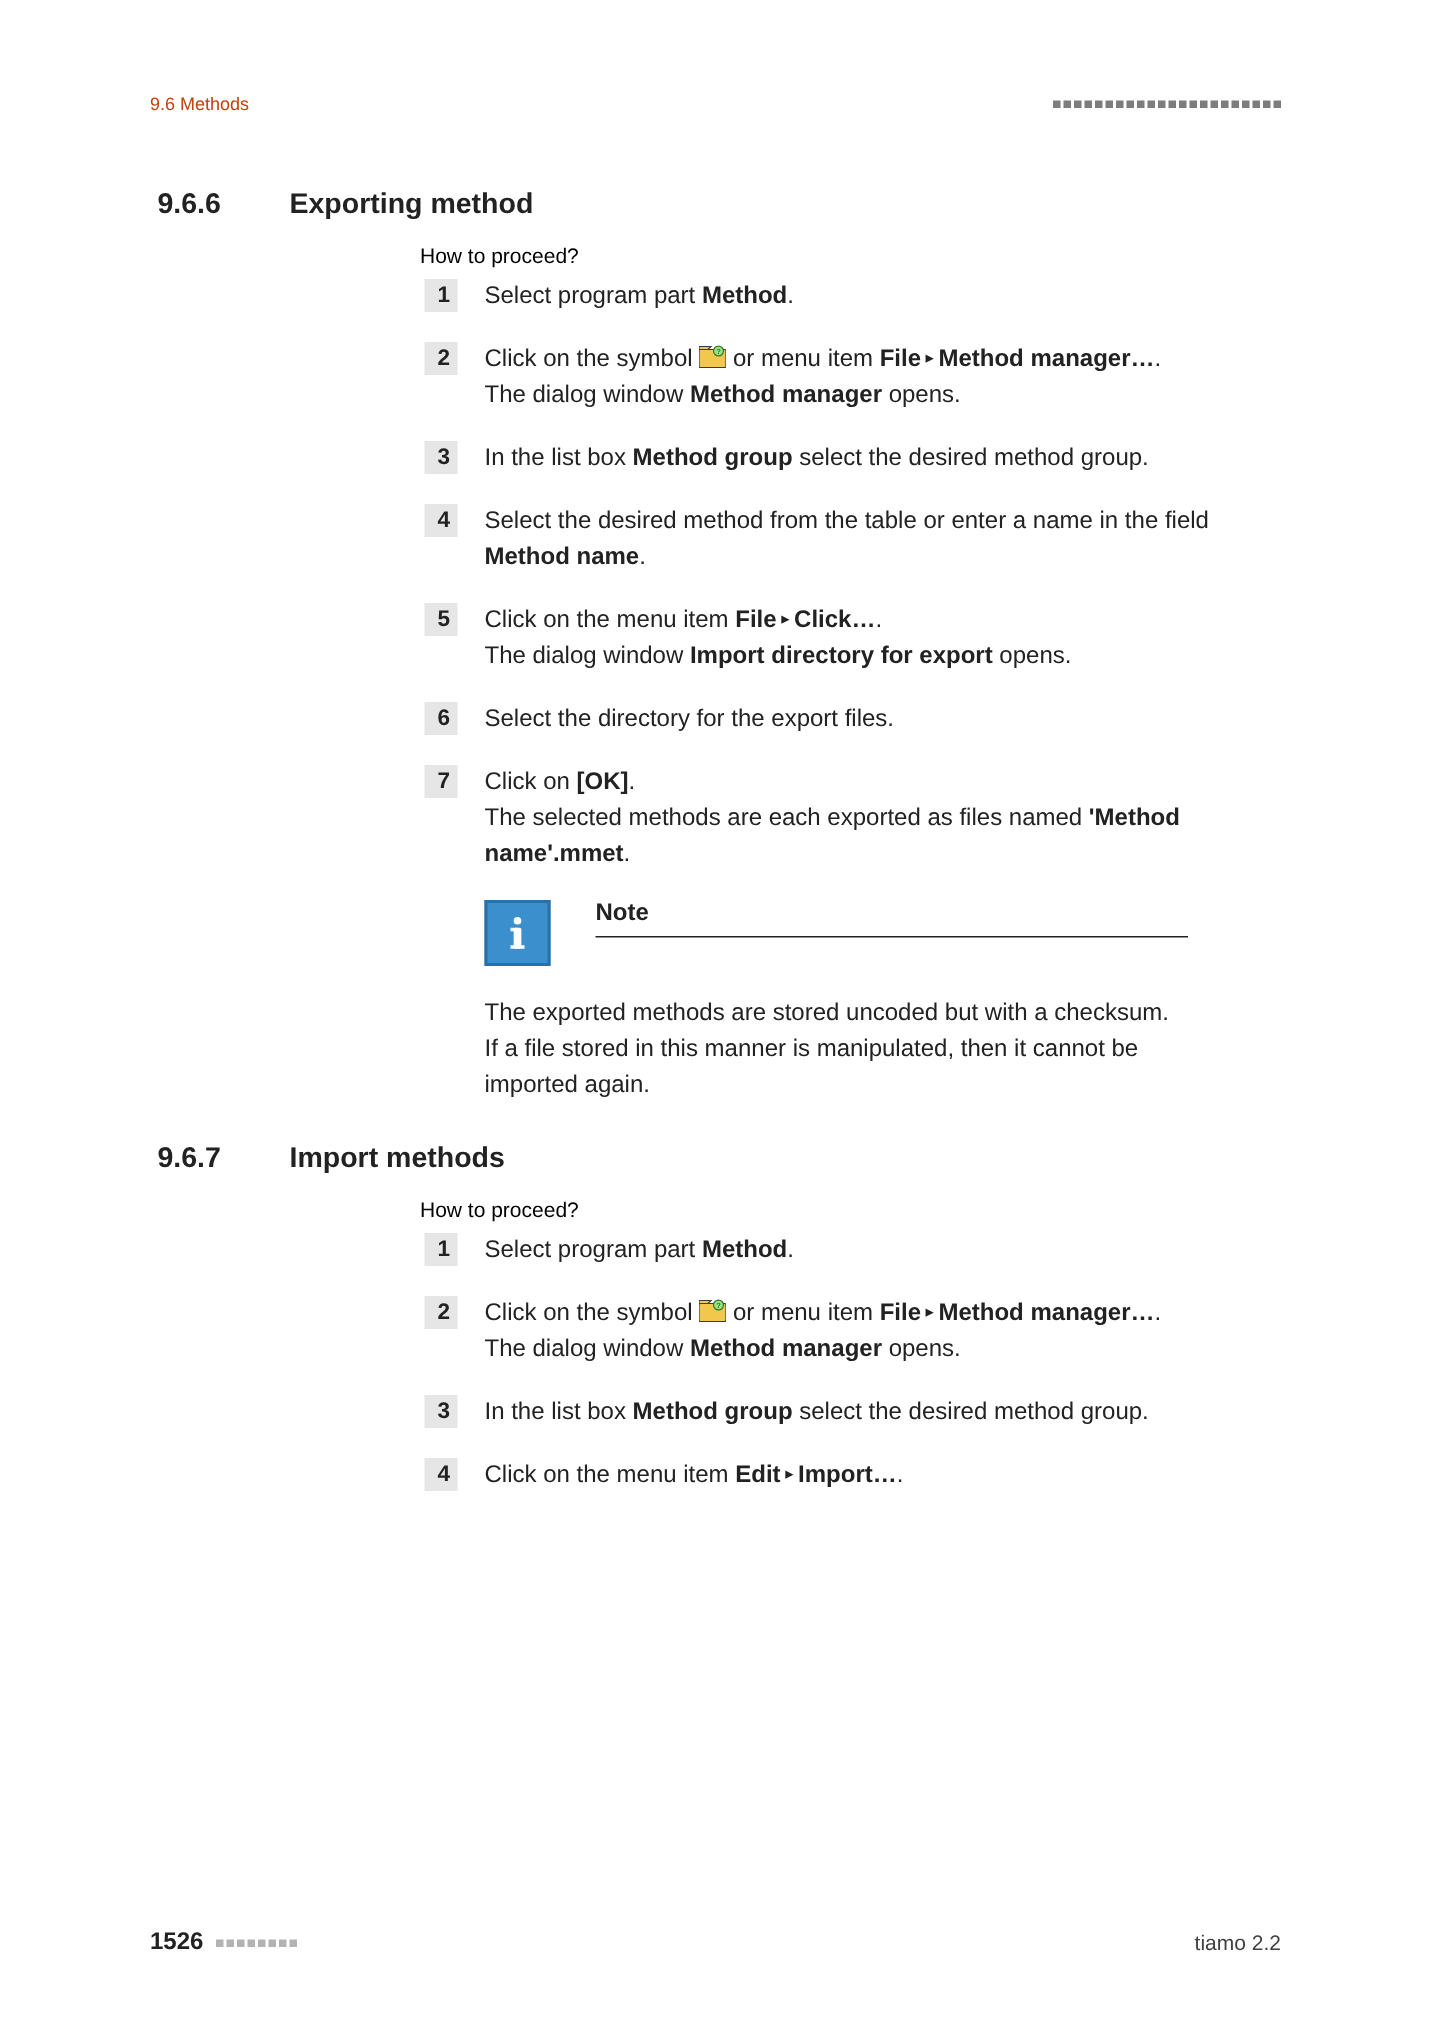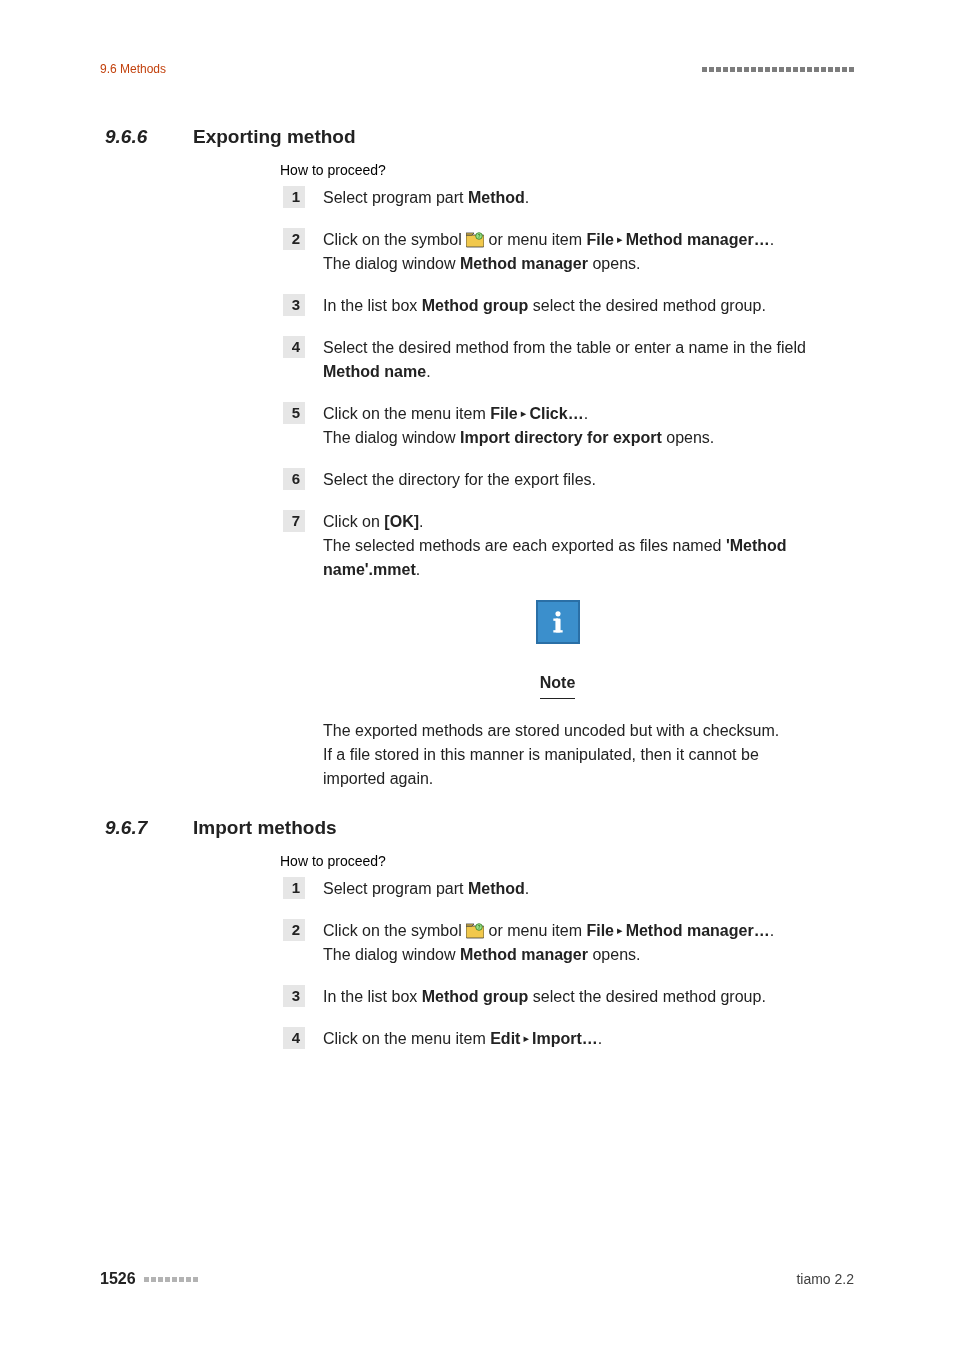--- a/index.html
+++ b/index.html
@@ -36,21 +36,20 @@
     gap: 28px;
     font-weight: 700;
     font-family: Arial, Helvetica, sans-serif;
     font-size: 19px;
     color: #222;
     margin-bottom: 14px;
     margin-left: 5px;
   }
   .section-number {
     min-width: 60px;
-    font-style: italic;
   }
   .proc-intro {
     font-size: 14px;
     color: #000000;
     margin-left: 180px;
     margin-bottom: 8px;
   }
   .step {
     display: flex;
     margin-left: 183px;
@@ -93,24 +92,22 @@
     top: -2px;
   }
   .note-box {
     margin-left: 223px;
     margin-right: 62px;
     margin-top: 14px;
     margin-bottom: 26px;
   }
   .note-head {
     display: flex;
-    align-items: center;
     gap: 30px;
     margin-bottom: 20px;
-    flex-direction: column;
   }
   .note-icon {
     width: 44px;
     height: 44px;
     background: #3b8fcc;
     border: 2px solid #2a6fa6;
     display: flex;
     align-items: center;
     justify-content: center;
   }
@@ -126,21 +123,21 @@
   .note-rule {
     border-top: 1px solid #222;
     width: 100%;
   }
   .note-body {
     font-size: 16px;
     line-height: 1.5;
   }
   .footer-row {
     position: absolute;
-    bottom: 62px;
+    bottom: 46px;
     left: 100px;
     right: 100px;
     display: flex;
     justify-content: space-between;
     align-items: center;
     font-size: 16px;
   }
   .footer-left {
     display: flex;
     align-items: center;

